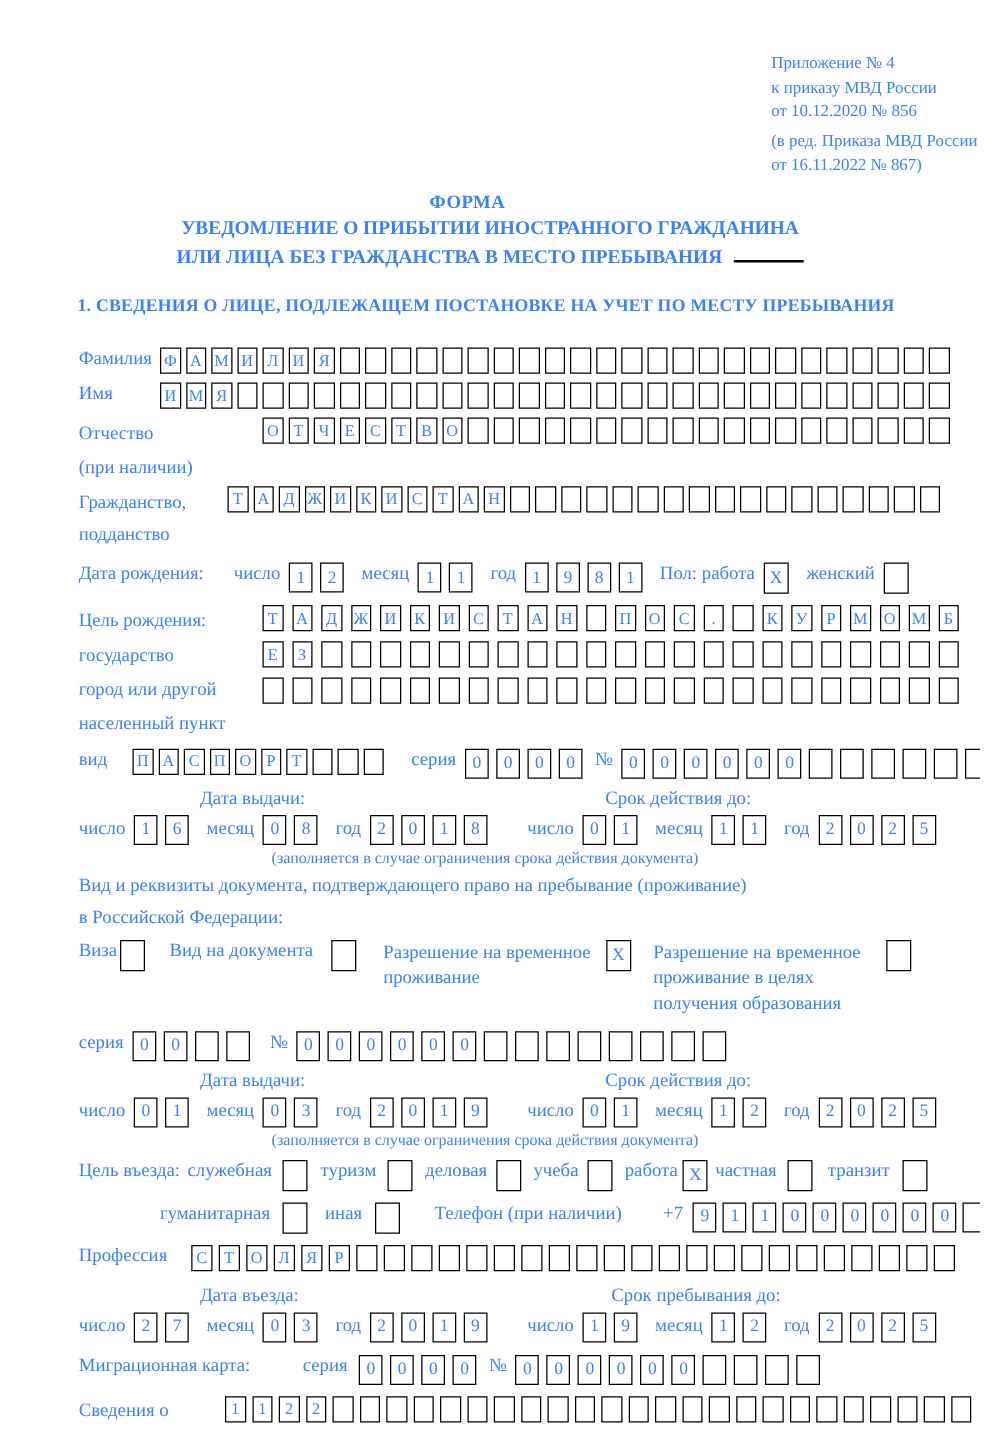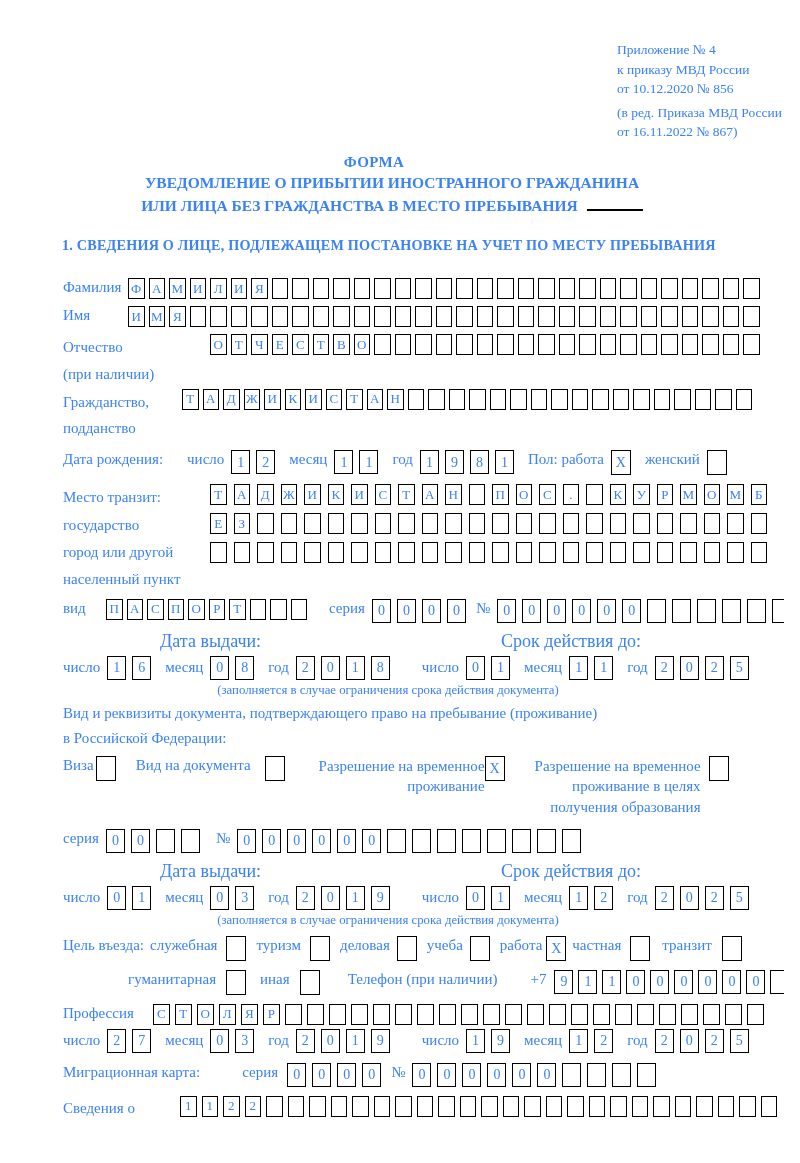--- a/index.html
+++ b/index.html
@@ -32,22 +32,22 @@
   .ckbox{flex:none;width:20px;height:25px;border:1.5px solid #000;box-sizing:border-box;
     display:flex;align-items:center;justify-content:center;font-size:14px;}
   .stack{display:flex;flex-direction:column;flex:none;}
   .gap8{gap:8px;}
   .gap10{gap:10px;}
 
   .dl{flex:none;margin-left:14px;margin-right:7px;white-space:nowrap;}
   .dl.first{margin-left:0;}
   .center-head{margin-top:4px;text-align:center;font-weight:bold;font-size:14.5px;}
   .note{margin:3px 8px 0 0;text-align:center;font-size:12.8px;}
-  .optlbl{flex:none;text-align:right;white-space:pre-line;line-height:1.35;}
-  .head-labels{display:flex;margin:8px 0 0 63px;font-size:18px;}
+  .optlbl{flex:none;text-align:left;white-space:pre-line;line-height:1.35;}
+  .head-labels{display:flex;margin:8px 0 0 63px;font-size:15px;}
 </style>
 </head>
 <body>
 
 <div class="page">
 
   <div class="annex">
     <div>Приложение № 4</div>
     <div>к приказу МВД России</div>
     <div>от 10.12.2020 № 856</div>
@@ -231,21 +231,21 @@
         <span class="cell">1</span>
       </span>
     <span class="dl">Пол: работа</span>
     <span class="ckbox">X</span>
     <span class="dl">женский</span>
     <span class="ckbox"></span>
   </div>
 
   <div class="row" style="margin-top:9px">
     <span class="lblcol" style="width:147px;line-height:1.82">
-      <div>Место транзит:</div>
+      <div>Цель рождения:</div>
       <div>государство</div>
       <div>город или другой</div>
       <div>населенный пункт</div>
     </span>
     <span class="stack gap8">
       <span class="cells wide">
           <span class="cell">Т</span>
           <span class="cell">А</span>
           <span class="cell">Д</span>
           <span class="cell">Ж</span>
@@ -574,20 +574,24 @@
         <span class="cell"></span>
         <span class="cell"></span>
         <span class="cell"></span>
         <span class="cell"></span>
         <span class="cell"></span>
         <span class="cell"></span>
         <span class="cell"></span>
       </span>
   </div>
 
+  <div class="head-labels" style="margin-top:12px">
+    <span style="margin-left:97px">Дата въезда:</span>
+    <span style="margin-left:250px">Срок пребывания до:</span>
+  </div>
 
   <div class="row drow" style="margin-top:4px">
     <span class="grp">
       <span class="dl first">число</span>
       <span class="boxes">
           <span class="cell">2</span>
           <span class="cell">7</span>
         </span>
       <span class="dl">месяц</span>
       <span class="boxes">

